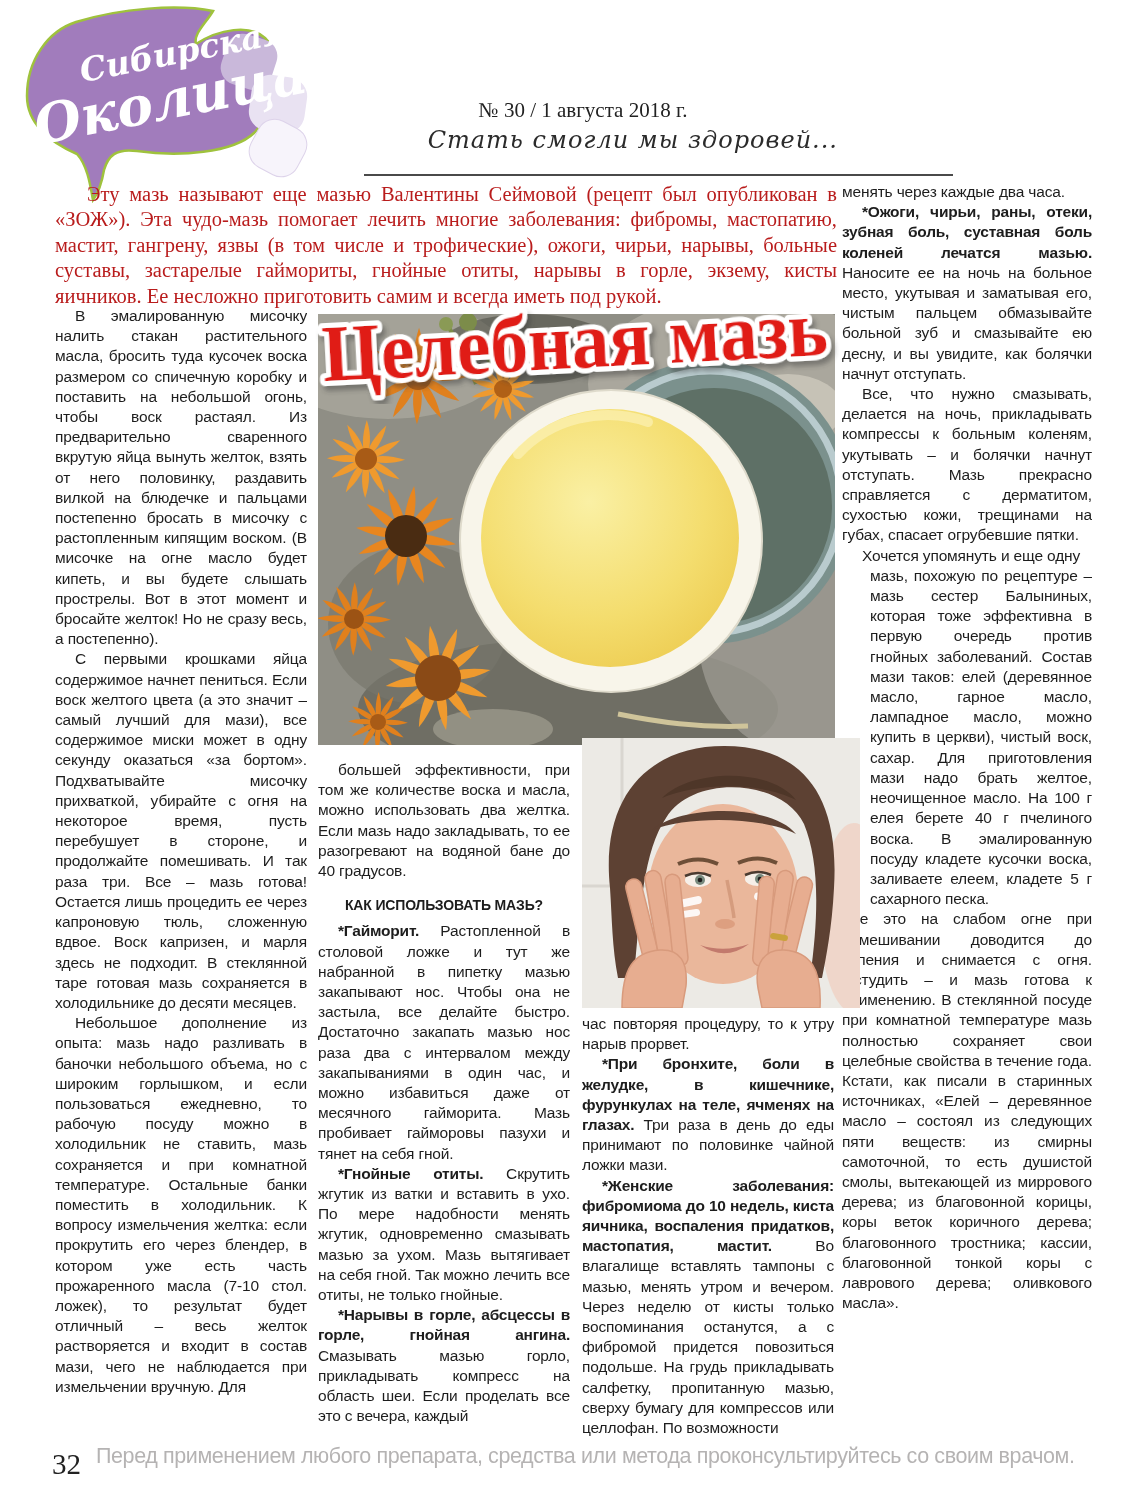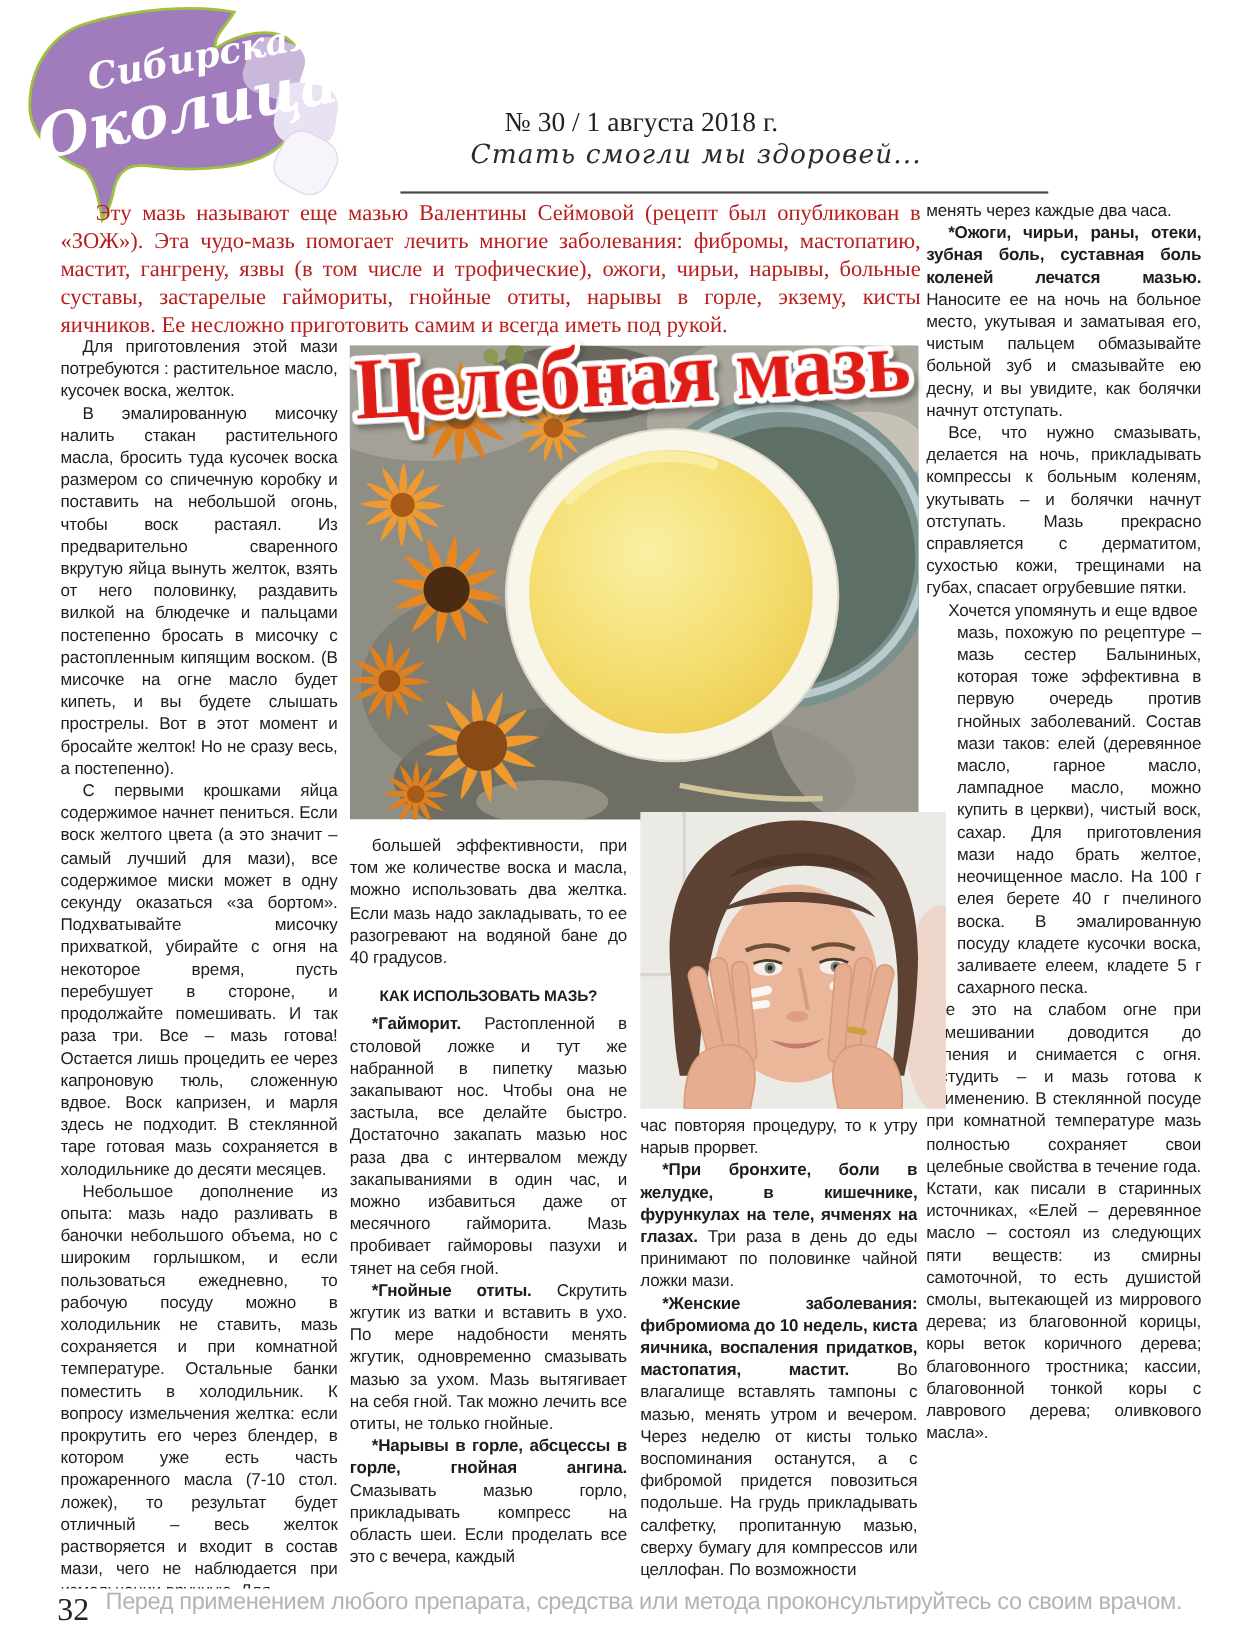--- a/index.html
+++ b/index.html
@@ -2,21 +2,21 @@
 <html lang="ru"><head>
 <meta charset="utf-8">
 <style>
   html,body{margin:0;padding:0;background:#ffffff;}
   #page{position:relative;width:1130px;height:1500px;background:#ffffff;overflow:hidden;
         font-family:"Liberation Sans",sans-serif;color:#1f1f1f;}
 
   
   .logo{position:absolute;left:16px;top:6px;width:352px;height:198px;}
   .issue{position:absolute;left:368px;top:98px;width:430px;text-align:center;
-         font-family:"Liberation Serif",serif;font-size:25px;color:#222;}
+         font-family:"Liberation Serif",serif;font-size:21px;color:#222;}
   .rubric{position:absolute;left:420px;top:126px;width:418px;text-align:right;
           font-family:"DejaVu Serif",serif;font-style:italic;font-size:24px;color:#2b2b2b;
           letter-spacing:1px;}
   .rubric-rule{position:absolute;left:364px;top:174px;width:589px;border-top:2px solid #4a4a4a;}
 
   
   .lead{position:absolute;left:55px;top:182px;width:782px;
         font-family:"Liberation Serif",serif;font-weight:normal;font-size:20.5px;line-height:25.4px;
         color:#b91c1c;text-align:justify;text-indent:32px;}
 
@@ -208,21 +208,20 @@
         <rect x="206" y="138" width="16" height="86" rx="8" transform="rotate(14 214 181)"></rect>
         <rect x="189" y="132" width="16" height="96" rx="8" transform="rotate(9 197 180)"></rect>
         <rect x="174" y="138" width="15" height="90" rx="7.5" transform="rotate(5 181 183)"></rect>
         <path d="M238,270 C240,230 228,214 202,212 C182,211 172,226 176,250 L180,270 Z"></path>
       </g>
       <rect x="188" y="196" width="18" height="6" rx="3" transform="rotate(9 197 199)" fill="#caa23c"></rect>
     </svg>
   </div>
 
   <div class="col col1">
-    <p>Для приготовления этой мази потребуются : растительное масло, кусочек воска, желток.</p>
     <p>В эмалированную мисочку налить стакан растительного масла, бросить туда кусочек воска размером со спичечную коробку и поставить на небольшой огонь, чтобы воск растаял. Из предварительно сваренного вкрутую яйца вынуть желток, взять от него половинку, раздавить вилкой на блюдечке и пальцами постепенно бросать в мисочку с растопленным кипящим воском. (В мисочке на огне масло будет кипеть, и вы будете слышать прострелы. Вот в этот момент и бросайте желток! Но не сразу весь, а постепенно).</p>
     <p>С первыми крошками яйца содержимое начнет пениться. Если воск желтого цвета (а это значит – самый лучший для мази), все содержимое миски может в одну секунду оказаться «за бортом». Подхватывайте мисочку прихваткой, убирайте с огня на некоторое время, пусть перебушует в стороне, и продолжайте помешивать. И так раза три. Все – мазь готова! Остается лишь процедить ее через капроновую тюль, сложенную вдвое. Воск капризен, и марля здесь не подходит. В стеклянной таре готовая мазь сохраняется в холодильнике до десяти месяцев.</p>
     <p>Небольшое дополнение из опыта: мазь надо разливать в баночки небольшого объема, но с широким горлышком, и если пользоваться ежедневно, то рабочую посуду можно в холодильник не ставить, мазь сохраняется и при комнатной температуре. Остальные банки поместить в холодильник. К вопросу измельчения желтка: если прокрутить его через блендер, в котором уже есть часть прожаренного масла (7-10 стол. ложек), то результат будет отличный – весь желток растворяется и входит в состав мази, чего не наблюдается при измельчении вручную. Для</p>
   </div>
 
   <div class="col col2">
     <p>большей эффективности, при том же количестве воска и масла, можно использовать два желтка. Если мазь надо закладывать, то ее разогревают на водяной бане до 40 градусов.</p>
     <p class="subhead">КАК ИСПОЛЬЗОВАТЬ МАЗЬ?</p>
     <p><b>*Гайморит.</b><span> Растопленной в столовой ложке и тут же набранной в пипетку мазью закапывают нос. Чтобы она не застыла, все делайте быстро. Достаточно закапать мазью нос раза два с интервалом между закапываниями в один час, и можно избавиться даже от месячного гайморита. Мазь пробивает гайморовы пазухи и тянет на себя гной.</span></p>
     <p><b>*Гнойные отиты.</b><span> Скрутить жгутик из ватки и вставить в ухо. По мере надобности менять жгутик, одновременно смазывать мазью за ухом. Мазь вытягивает на себя гной. Так можно лечить все отиты, не только гнойные.</span></p>
@@ -232,21 +231,21 @@
   <div class="col col3">
     <p class="no-indent">час повторяя процедуру, то к утру нарыв прорвет.</p>
     <p><b>*При бронхите, боли в желудке, в кишечнике, фурункулах на теле, ячменях на глазах.</b><span> Три раза в день до еды принимают по половинке чайной ложки мази.</span></p>
     <p><b>*Женские заболевания: фибромиома до 10 недель, киста яичника, воспаления придатков, мастопатия, мастит.</b><span> Во влагалище вставлять тампоны с мазью, менять утром и вечером. Через неделю от кисты только воспоминания останутся, а с фибромой придется повозиться подольше. На грудь прикладывать салфетку, пропитанную мазью, сверху бумагу для компрессов или целлофан. По возможности</span></p>
   </div>
 
   <div class="col col4">
     <p class="no-indent">менять через каждые два часа.</p>
     <p><b>*Ожоги, чирьи, раны, отеки, зубная боль, суставная боль коленей лечатся мазью.</b><span> Наносите ее на ночь на больное место, укутывая и заматывая его, чистым пальцем обмазывайте больной зуб и смазывайте ею десну, и вы увидите, как болячки начнут отступать.</span></p>
     <p>Все, что нужно смазывать, делается на ночь, прикладывать компрессы к больным коленям, укутывать – и болячки начнут отступать. Мазь прекрасно справляется с дерматитом, сухостью кожи, трещинами на губах, спасает огрубевшие пятки.</p>
-    <p>Хочется упомянуть и еще вдвое</p>
+    <p>Хочется упомянуть и еще одну</p>
     <p class="wrap-indent no-indent">мазь, похожую по рецептуре – мазь сестер Балыниных, которая тоже эффективна в первую очередь против гнойных заболеваний. Состав мази таков: елей (деревянное масло, гарное масло, лампадное масло, можно купить в церкви), чистый воск, сахар. Для приготовления мази надо брать желтое, неочищенное масло. На 100 г елея берете 40 г пчелиного воска. В эмалированную посуду кладете кусочки воска, заливаете елеем, кладете 5 г сахарного песка.</p>
     <p class="no-indent">Все это на слабом огне при помешивании доводится до кипения и снимается с огня. Остудить – и мазь готова к применению. В стеклянной посуде при комнатной температуре мазь полностью сохраняет свои целебные свойства в течение года. Кстати, как писали в старинных источниках, «Елей – деревянное масло – состоял из следующих пяти веществ: из смирны самоточной, то есть душистой смолы, вытекающей из миррового дерева; из благовонной корицы, коры веток коричного дерева; благовонного тростника; кассии, благовонной тонкой коры с лаврового дерева; оливкового масла».</p>
   </div>
 
   <div class="page-num">32</div>
   <div class="disclaimer">Перед применением любого препарата, средства или метода проконсультируйтесь со своим врачом.</div>
 
 </div>
 
 </body></html>

